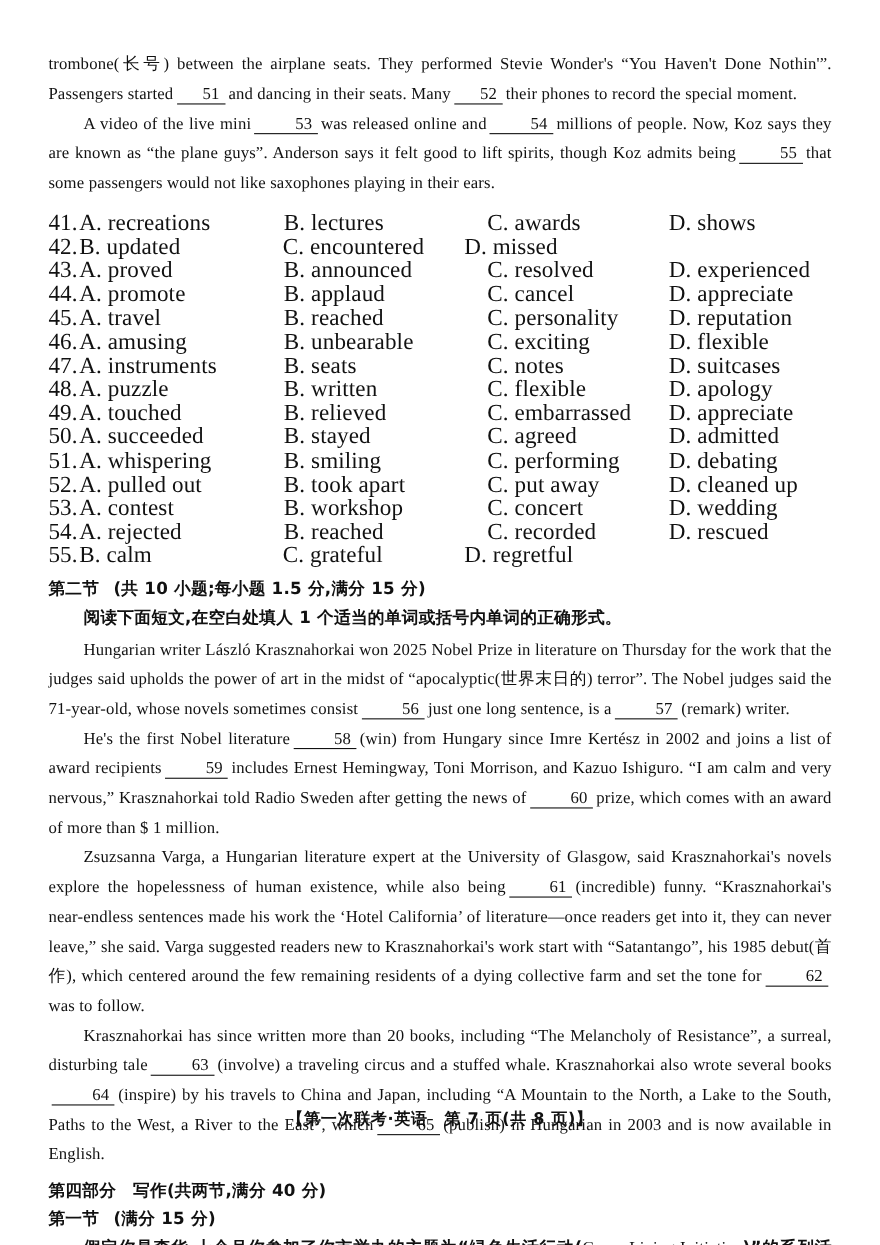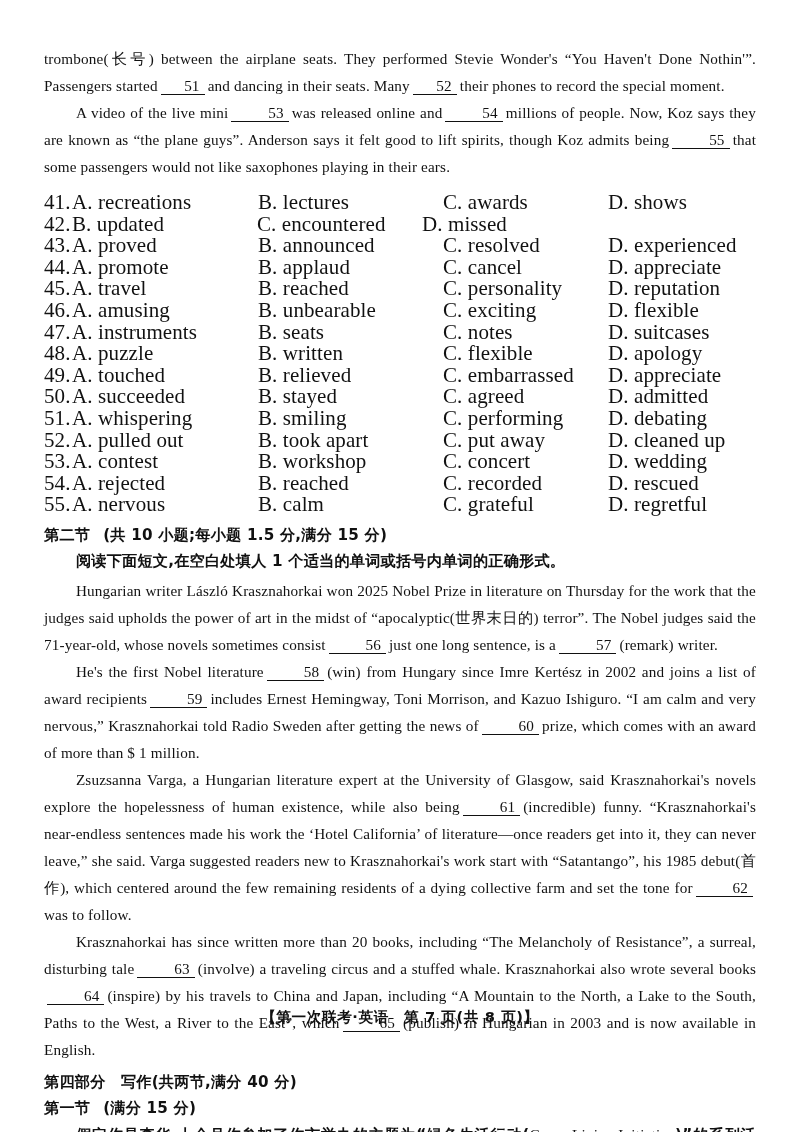--- a/index.html
+++ b/index.html
@@ -214,21 +214,20 @@
         </div>
       <div class="optrow">
           <span class="num">54.</span>
           <span class="oa">A. rejected</span>
           <span class="ob">B. reached</span>
           <span class="oc">C. recorded</span>
           <span class="od">D. rescued</span>
         </div>
       <div class="optrow">
           <span class="num">55.</span>
-          <span class="oa">A. nervous</span>
           <span class="ob">B. calm</span>
           <span class="oc">C. grateful</span>
           <span class="od">D. regretful</span>
         </div>
     </div>
 
     <div class="sechead"><span>第二节</span><span class="sp"></span><span>(共 10 小题;每小题 1.5 分,满分 15 分)</span></div>
     <div class="subinstr">阅读下面短文,在空白处填人 1 个适当的单词或括号内单词的正确形式。</div>
 
     <div class="passage-block">

